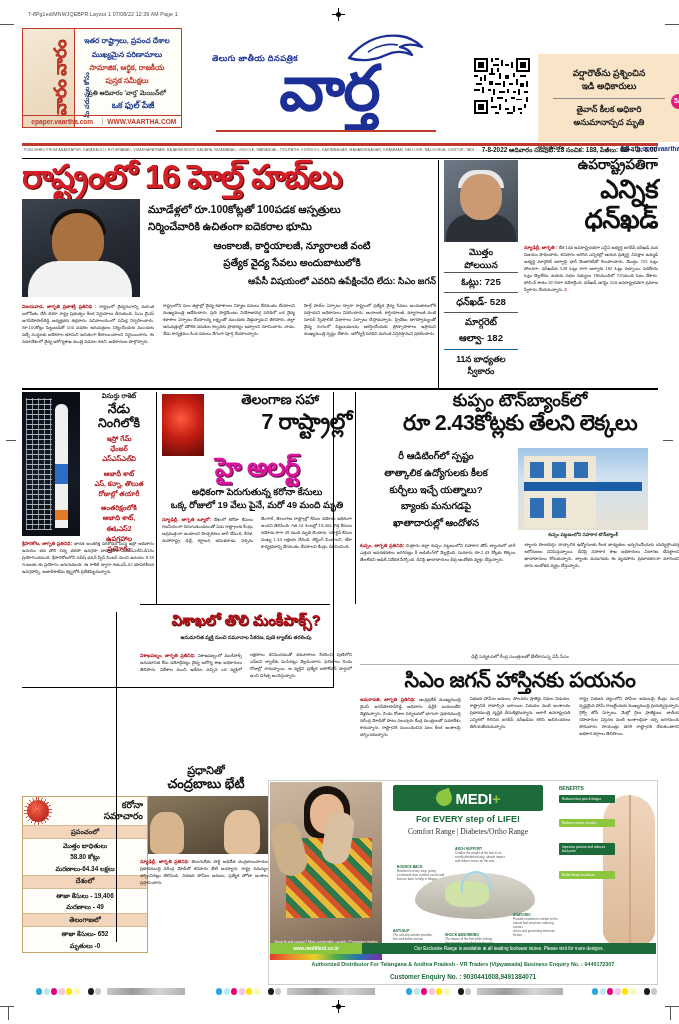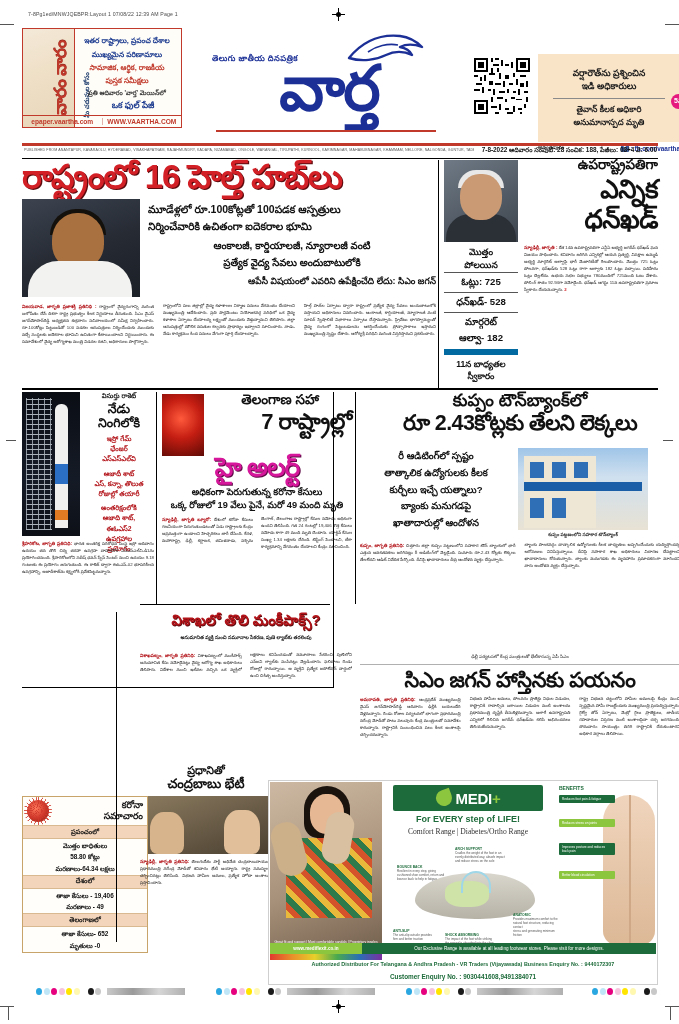--- a/index.html
+++ b/index.html
@@ -151,21 +151,21 @@
   .rhair { position:absolute; left:14px; top:10px; width:46px; height:18px; border-radius:22px 22px 0 0; background:#e8e8e8;}
   .rbody { position:absolute; left:2px; top:54px; width:70px; height:30px; background:#2b2f36; border-radius:24px 24px 0 0;}
   .rlead-head { position:absolute; left:80px; top:-2px; width:134px; text-align:right; }
   .rh-small { font-size:13.5px; font-weight:700; color:#111; line-height:1.1; }
   .rh-big { font-size:26px; font-weight:700; color:#111; line-height:1.1; letter-spacing:-.5px; margin-top:2px; }
 
   .votebox { position:absolute; left:0; top:86px; width:74px; text-align:center; }
   .vb-lbl { font-size:9px; font-weight:700; color:#111; line-height:1.45; }
   .vb-row { font-size:9.6px; font-weight:700; color:#111; padding:2.5px 0; border-top:1px solid #555; }
   .vb-row:first-of-type { border-top:0; }
-  .vb-last { font-size:8.6px; font-weight:700; color:#111; padding-top:3px; border-top:6px solid #0369a1; line-height:1.4;}
+  .vb-last { font-size:8.6px; font-weight:700; color:#111; padding-top:3px; border-top:1px solid #0369a1; line-height:1.4;}
   .rlead-cols { position:absolute; left:80px; top:84px; width:134px; }
   .jump { color:#d31f26; font-weight:700; }
 
   
   .mid { position:absolute; left:22px; top:392px; width:636px; }
   .sec-left { position:absolute; left:0; top:0; width:132px; }
   .rocket-photo {
     position:absolute; left:0; top:0; width:58px; height:144px;
     background:linear-gradient(180deg,#0a0d14 0%,#151b26 60%,#0d1017 100%);
     overflow:hidden;

